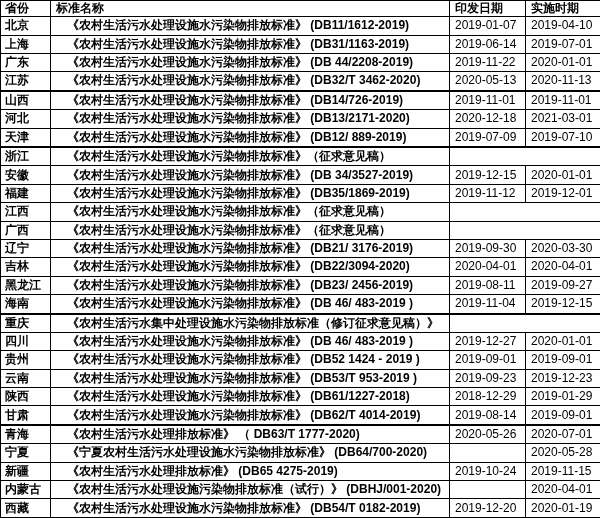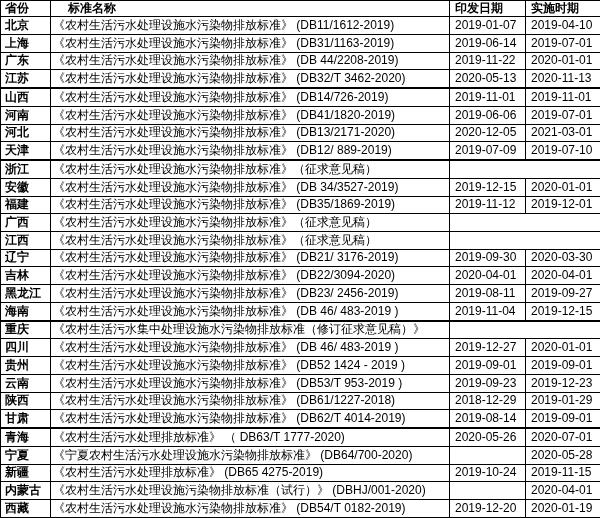--- a/index.html
+++ b/index.html
@@ -28,22 +28,22 @@
     padding: 0;
     height: 15.2px;
     line-height: 15.2px;
     white-space: nowrap;
     overflow: hidden;
     text-align: left;
     vertical-align: middle;
     font-weight: normal;
   }
   th.h-prov, td.prov { padding-left: 4px; font-weight: bold; }
-  th.h-std { padding-left: 17px; font-weight: bold; }
-  td.std { padding-left: 2px; font-weight: normal; }
+  th.h-std { padding-left: 5px; font-weight: bold; }
+  td.std { padding-left: 16px; font-weight: bold; }
   th.h-date { padding-left: 5px; font-weight: bold; }
   td.date { padding-left: 5px; font-weight: normal; }
   tr.thick td { border-bottom-width: 2px; }
 </style>
 </head>
 <body>
 
 <table class="standards">
   <colgroup>
     <col class="c-prov">
@@ -84,29 +84,23 @@
         <td class="date">2020-05-13</td>
         <td class="date">2020-11-13</td>
       </tr>
       <tr>
         <td class="prov">山西</td>
         <td class="std">《农村生活污水处理设施水污染物排放标准》 (DB14/726-2019)</td>
         <td class="date">2019-11-01</td>
         <td class="date">2019-11-01</td>
       </tr>
       <tr>
-        <td class="prov">河南</td>
-        <td class="std">《农村生活污水处理设施水污染物排放标准》 (DB41/1820-2019)</td>
-        <td class="date">2019-06-06</td>
-        <td class="date">2019-07-01</td>
-      </tr>
-      <tr>
         <td class="prov">河北</td>
         <td class="std">《农村生活污水处理设施水污染物排放标准》 (DB13/2171-2020)</td>
-        <td class="date">2020-12-05</td>
+        <td class="date">2020-12-18</td>
         <td class="date">2021-03-01</td>
       </tr>
       <tr class="thick">
         <td class="prov">天津</td>
         <td class="std">《农村生活污水处理设施水污染物排放标准》 (DB12/ 889-2019)</td>
         <td class="date">2019-07-09</td>
         <td class="date">2019-07-10</td>
       </tr>
       <tr>
         <td class="prov">浙江</td>
@@ -119,26 +113,26 @@
         <td class="date">2019-12-15</td>
         <td class="date">2020-01-01</td>
       </tr>
       <tr>
         <td class="prov">福建</td>
         <td class="std">《农村生活污水处理设施水污染物排放标准》 (DB35/1869-2019)</td>
         <td class="date">2019-11-12</td>
         <td class="date">2019-12-01</td>
       </tr>
       <tr>
+        <td class="prov">江西</td>
+        <td class="std">《农村生活污水处理设施水污染物排放标准》（征求意见稿）</td>
+        <td class="date" colspan="2"></td>
+      </tr>
+      <tr>
         <td class="prov">广西</td>
-        <td class="std">《农村生活污水处理设施水污染物排放标准》（征求意见稿）</td>
-        <td class="date" colspan="2"></td>
-      </tr>
-      <tr>
-        <td class="prov">江西</td>
         <td class="std">《农村生活污水处理设施水污染物排放标准》（征求意见稿）</td>
         <td class="date" colspan="2"></td>
       </tr>
       <tr>
         <td class="prov">辽宁</td>
         <td class="std">《农村生活污水处理设施水污染物排放标准》 (DB21/ 3176-2019)</td>
         <td class="date">2019-09-30</td>
         <td class="date">2020-03-30</td>
       </tr>
       <tr>

